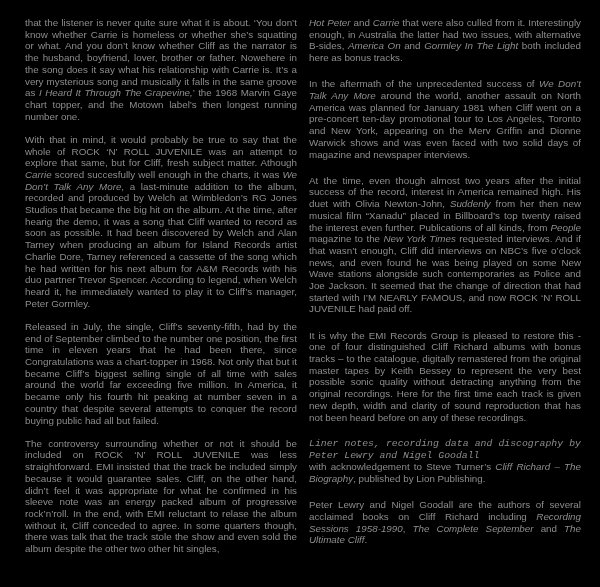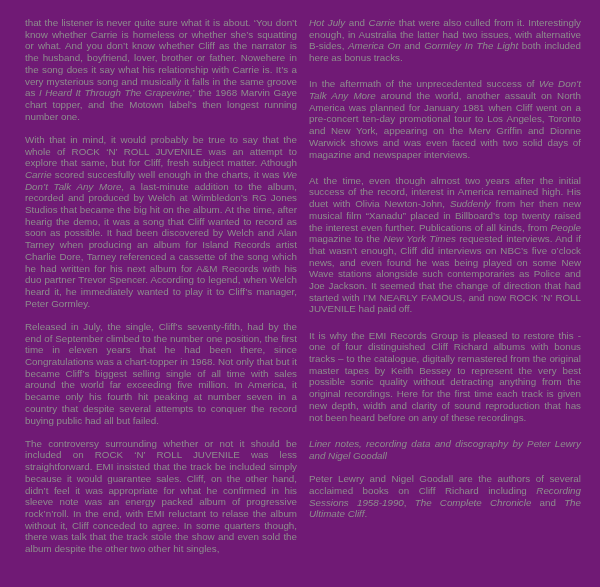--- a/index.html
+++ b/index.html
@@ -12,34 +12,35 @@
     gap: 12px;
     font-family: "Liberation Sans", "DejaVu Sans", sans-serif;
     font-size: 9.8px;
     line-height: 11.7px;
     text-align: justify;
     overflow: hidden;
   }
   .col { flex: 0 0 272px; width: 272px; }
   .col p { margin: 0 0 11.5px 0; }
   .col-right p { margin-bottom: 14.5px; }
-  .col p.tight { margin-bottom: 12px; }
+  .col p.tight { margin-bottom: 0; font-family: Liberation Mono, monospace; }
   .col em { font-style: italic; }
 </style>
 </head>
 <body>
 
-<div class="page" style="background: #701a75; color: rgb(141, 141, 141);">
+<div class="page" style="background: #000000; color: rgb(141, 141, 141);">
   <div class="col col-left">
       <p><span>that the listener is never quite sure what it is about. ‘You don’t know whether Carrie is homeless or whether she’s squatting or what. And you don’t know whether Cliff as the narrator is the husband, boyfriend, lover, brother or father. Nowehere in the song does it say what his relationship with Carrie is. It’s a very mysterious song and musically it falls in the same groove as </span><em>I Heard It Through The Grapevine,</em><span>’ the 1968 Marvin Gaye chart topper, and the Motown label’s then longest running number one.</span></p>
       <p><span>With that in mind, it would probably be true to say that the whole of ROCK ‘N’ ROLL JUVENILE was an attempt to explore that same, but for Cliff, fresh subject matter. Athough </span><em>Carrie</em><span> scored succesfully well enough in the charts, it was </span><em>We Don’t Talk Any More</em><span>, a last-minute addition to the album, recorded and produced by Welch at Wimbledon’s RG Jones Studios that became the big hit on the album. At the time, after hearig the demo, it was a song that Cliff wanted to record as soon as possible. It had been discovered by Welch and Alan Tarney when producing an album for Island Records artist Charlie Dore, Tarney referenced a cassette of the song which he had written for his next album for A&amp;M Records with his duo partner Trevor Spencer. According to legend, when Welch heard it, he immediately wanted to play it to Cliff’s manager, Peter Gormley.</span></p>
       <p><span>Released in July, the single, Cliff’s seventy-fifth, had by the end of September climbed to the number one position, the first time in eleven years that he had been there, since Congratulations was a chart-topper in 1968. Not only that but it became Cliff’s biggest selling single of all time with sales around the world far exceeding five million. In America, it became only his fourth hit peaking at number seven in a country that despite several attempts to conquer the record buying public had all but failed.</span></p>
       <p><span>The controversy surrounding whether or not it should be included on ROCK ‘N’ ROLL JUVENILE was less straightforward. EMI insisted that the track be included simply because it would guarantee sales. Cliff, on the other hand, didn’t feel it was appropriate for what he confirmed in his sleeve note was an energy packed album of progressive rock’n’roll. In the end, with EMI reluctant to relase the album without it, Cliff conceded to agree. In some quarters though, there was talk that the track stole the show and even sold the album despite the other two other hit singles,</span></p>
     </div>
   <div class="col col-right">
-      <p><em>Hot July</em><span> and </span><em>Carrie</em><span> that were also culled from it. Interestingly enough, in Australia the latter had two issues, with alternative B-sides, </span><em>America On</em><span> and </span><em>Gormley In The Light</em><span> both included here as bonus tracks.</span></p>
+      <p><em>Hot Peter</em><span> and </span><em>Carrie</em><span> that were also culled from it. Interestingly enough, in Australia the latter had two issues, with alternative B-sides, </span><em>America On</em><span> and </span><em>Gormley In The Light</em><span> both included here as bonus tracks.</span></p>
       <p><span>In the aftermath of the unprecedented success of </span><em>We Don’t Talk Any More</em><span> around the world, another assault on North America was planned for January 1981 when Cliff went on a pre-concert ten-day promotional tour to Los Angeles, Toronto and New York, appearing on the Merv Griffin and Dionne Warwick shows and was even faced with two solid days of magazine and newspaper interviews.</span></p>
       <p><span>At the time, even though almost two years after the initial success of the record, interest in America remained high. His duet with Olivia Newton-John, </span><em>Suddenly</em><span> from her then new musical film “Xanadu” placed in Billboard’s top twenty raised the interest even further. Publications of all kinds, from </span><em>People</em><span> magazine to the </span><em>New York Times</em><span> requested interviews. And if that wasn’t enough, Cliff did interviews on NBC’s five o’clock news, and even found he was being played on some New Wave stations alongside such contemporaries as Police and Joe Jackson. It seemed that the change of direction that had started with I’M NEARLY FAMOUS, and now ROCK ‘N’ ROLL JUVENILE had paid off.</span></p>
       <p><span>It is why the EMI Records Group is pleased to restore this - one of four distinguished Cliff Richard albums with bonus tracks – to the catalogue, digitally remastered from the original master tapes by Keith Bessey to represent the very best possible sonic quality without detracting anything from the original recordings. Here for the first time each track is given new depth, width and clarity of sound reproduction that has not been heard before on any of these recordings.</span></p>
       <p class="tight"><em>Liner notes, recording data and discography by Peter Lewry and Nigel Goodall</em></p>
-      <p><span>Peter Lewry and Nigel Goodall are the authors of several acclaimed books on Cliff Richard including </span><em>Recording Sessions 1958-1990</em><span>, </span><em>The Complete Chronicle</em><span> and </span><em>The Ultimate Cliff</em><span>.</span></p>
+      <p><span>with acknowledgement to Steve Turner’s </span><em>Cliff Richard – The Biography</em><span>, published by Lion Publishing.</span></p>
+      <p><span>Peter Lewry and Nigel Goodall are the authors of several acclaimed books on Cliff Richard including </span><em>Recording Sessions 1958-1990</em><span>, </span><em>The Complete September</em><span> and </span><em>The Ultimate Cliff</em><span>.</span></p>
     </div>
 </div>
 
 </body></html>

